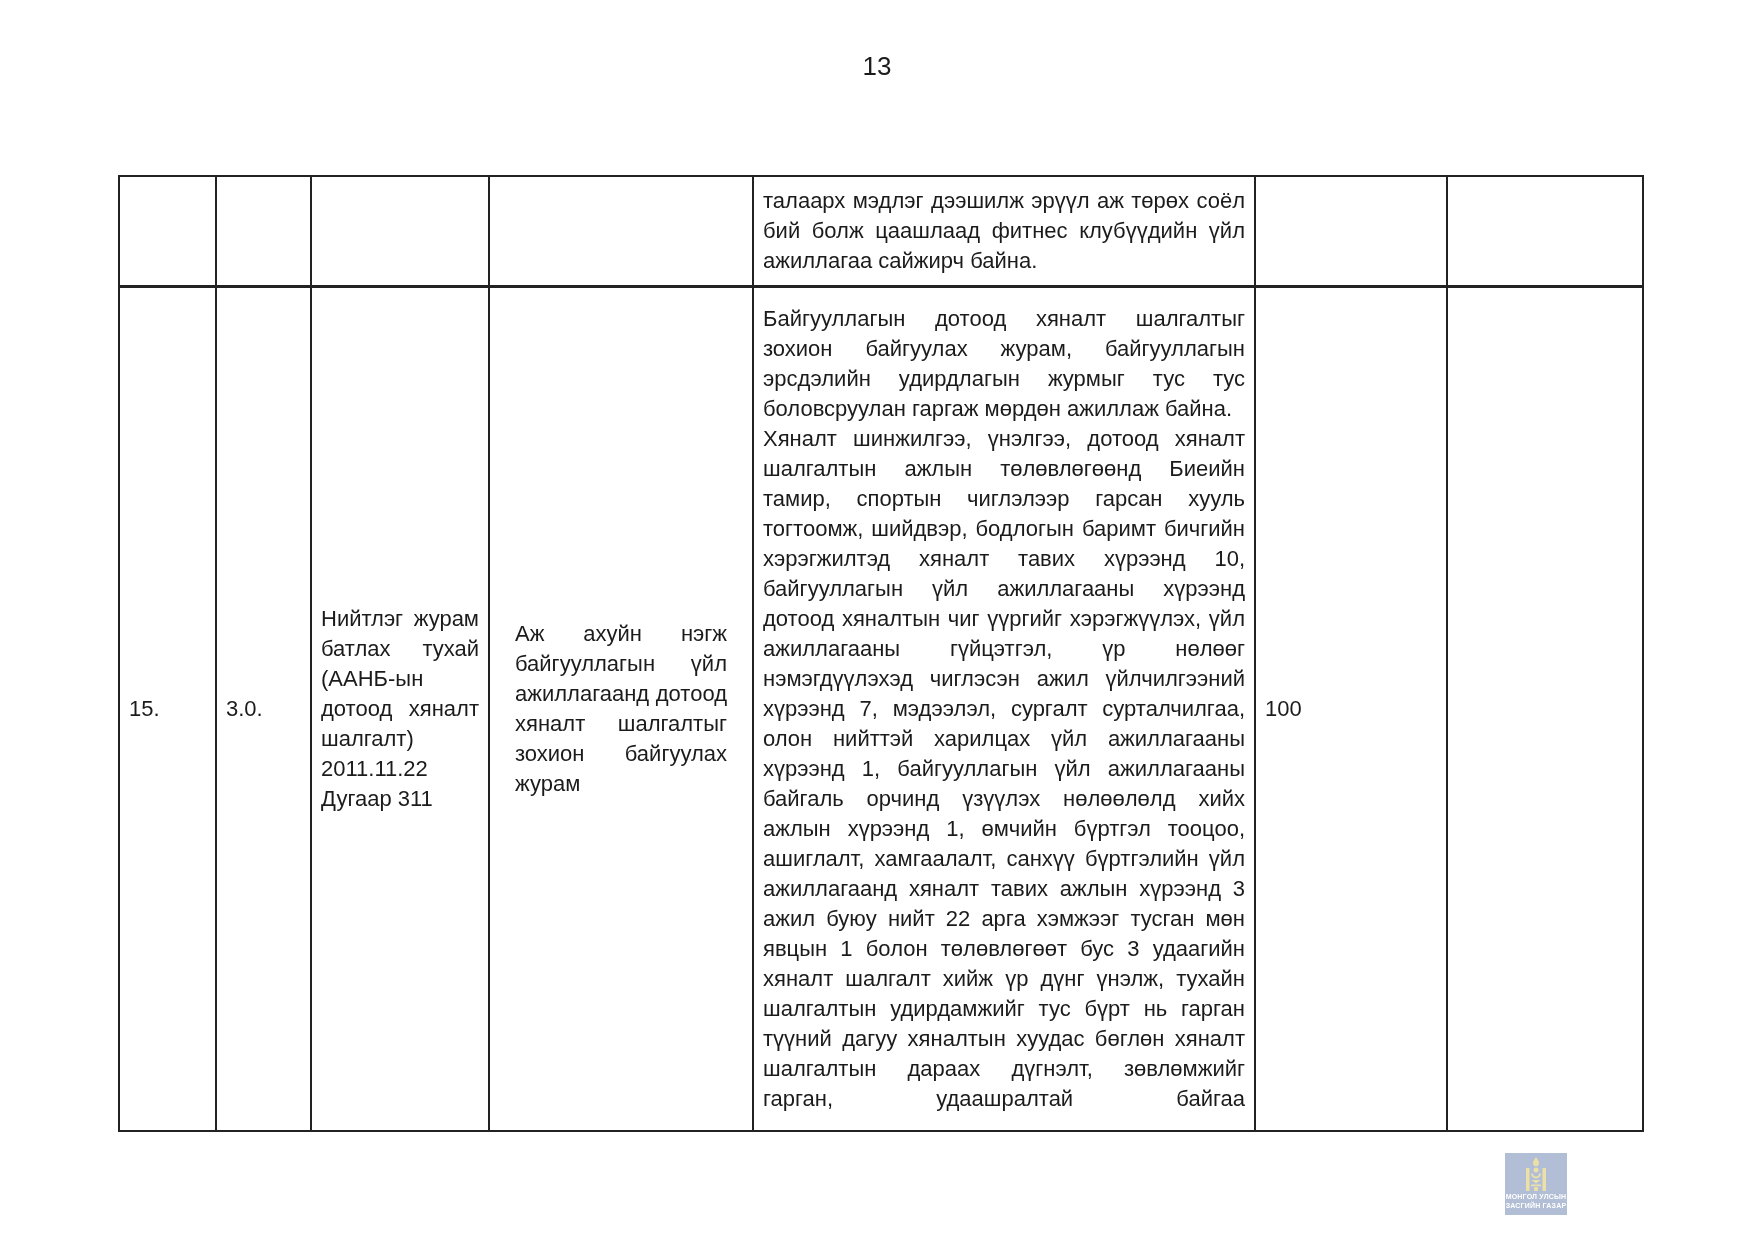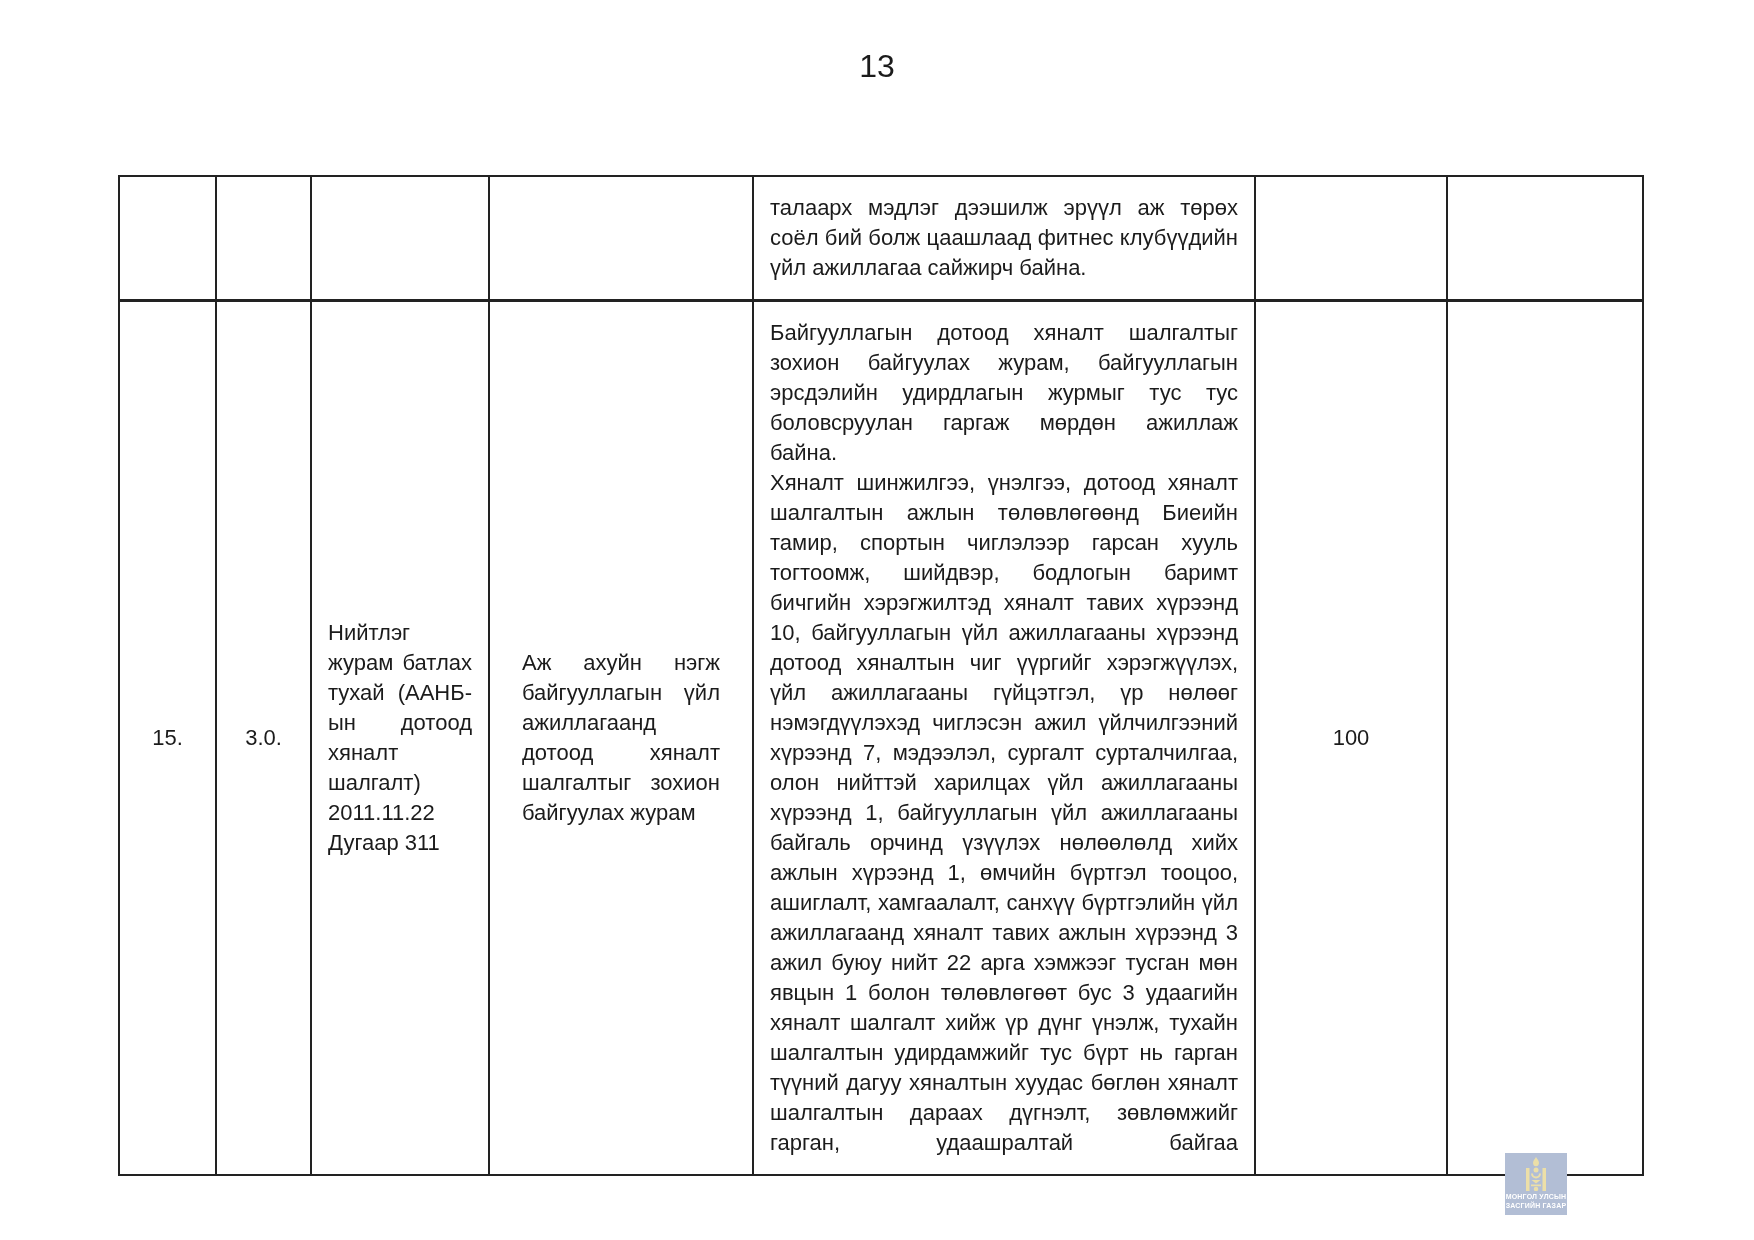--- a/index.html
+++ b/index.html
@@ -14,38 +14,38 @@
     font-family: "Liberation Sans", sans-serif;
     color: #1b1b1b;
   }
 
   .page-number {
     position: absolute;
     top: 50px;
     left: 0;
     width: 100%;
     text-align: center;
-    font-size: 32px;
+    font-size: 26px;
     line-height: 32px;
   }
 
   table.report-table {
     position: absolute;
     left: 118px;
     top: 175px;
     width: 1524px;
     table-layout: fixed;
     border-collapse: collapse;
   }
   table.report-table td {
     border: 2px solid #222222;
     font-size: 22px;
     line-height: 30px;
     vertical-align: middle;
-    padding: 16px;
+    padding: 9px;
     overflow: hidden;
   }
   col.c1 { width: 97px; }
   col.c2 { width: 95px; }
   col.c3 { width: 178px; }
   col.c4 { width: 264px; }
   col.c5 { width: 502px; }
   col.c6 { width: 192px; }
   col.c7 { width: 196px; }
 
@@ -56,21 +56,21 @@
   td.cell-result {
     vertical-align: top;
     text-align: justify;
     padding: 2px 13px 0 15px;
   }
   td.cell-result p { margin: 0; }
   td.cell-result p.spread-last {
     text-align: justify;
     text-align-last: justify;
   }
-  td.cell-center { text-align: center; }
+  td.cell-center { }
   td.cell-legal {
     text-align: justify;
     padding: 0 9px 0 12px;
   }
   td.cell-scope {
     text-align: justify;
     padding: 0 13px 0 13px;
   }
 
   .gov-logo {

